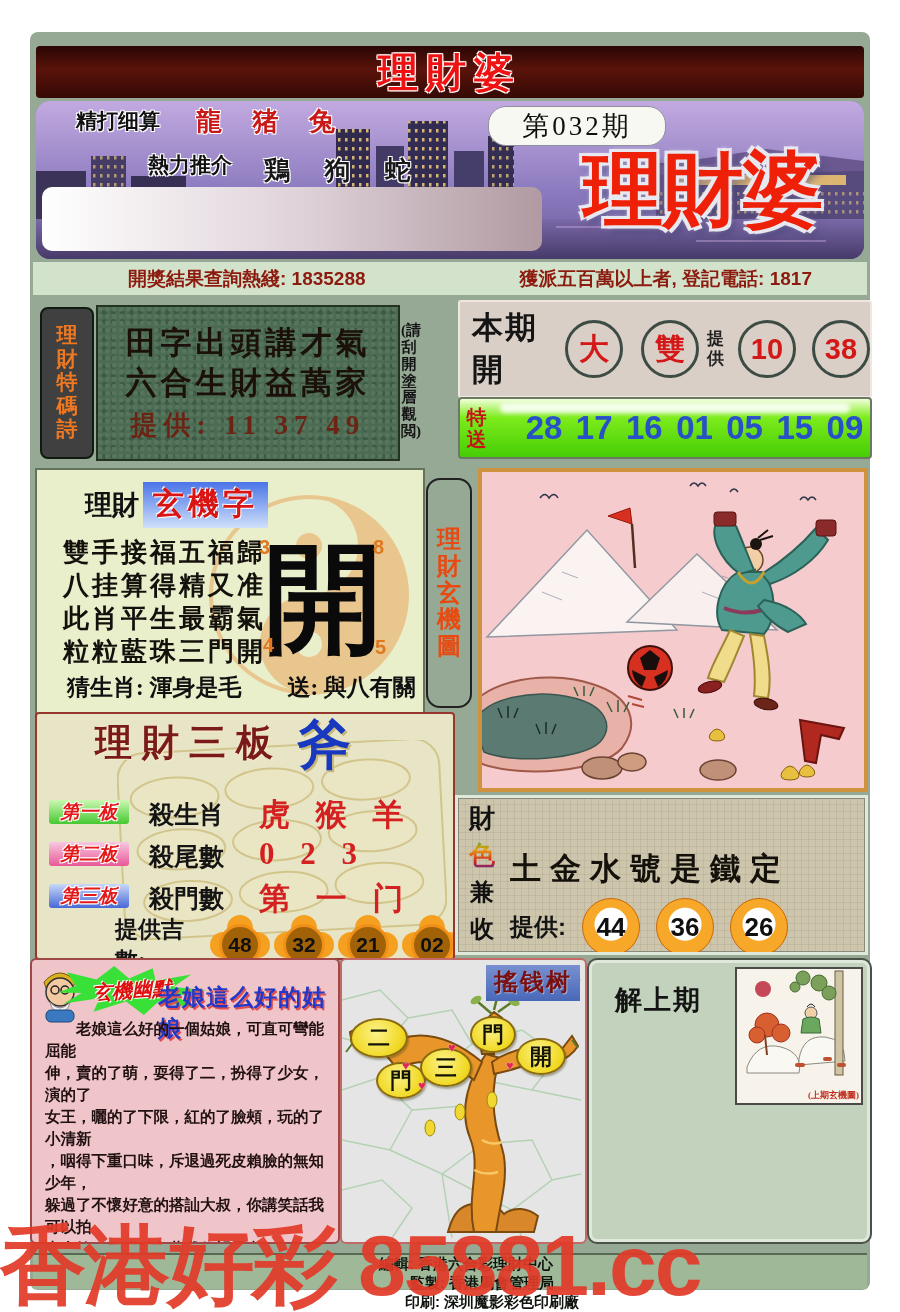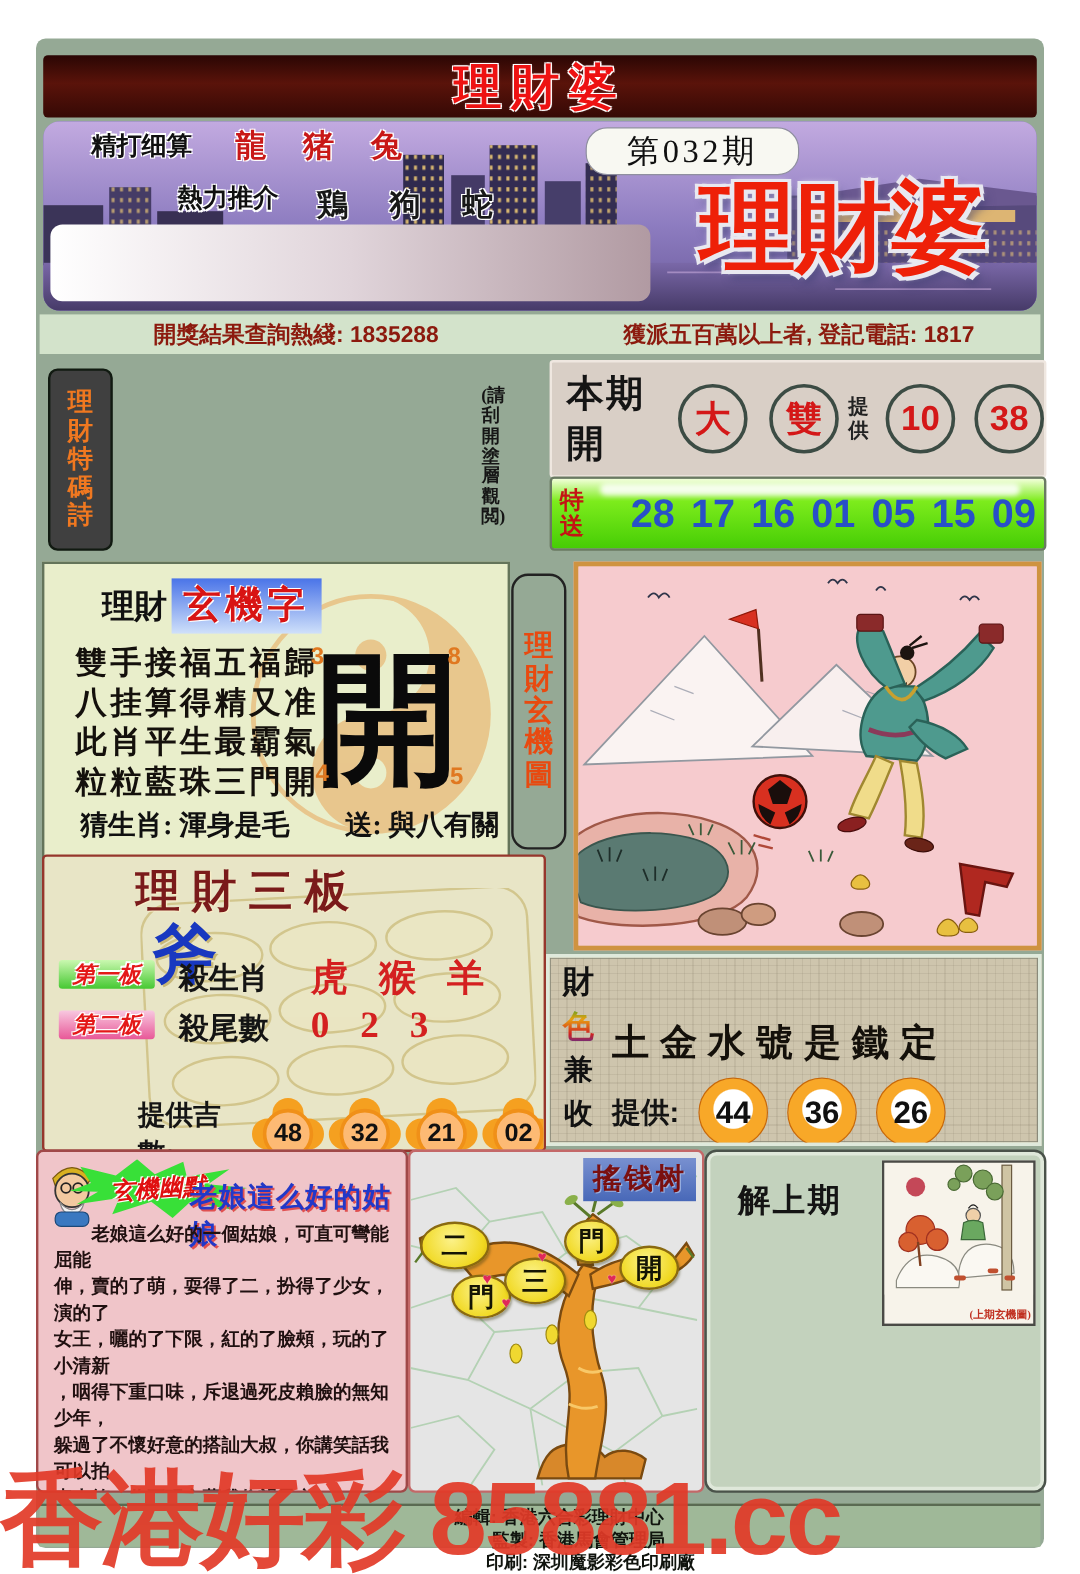--- a/index.html
+++ b/index.html
@@ -70,34 +70,34 @@
   .xjz-big{position:absolute;left:222px;top:64px;width:128px;height:132px;display:flex;align-items:center;justify-content:center;
     font-size:118px;font-weight:bold;color:#0a0a0a;}
   .xjz-corner{position:absolute;font-size:20px;font-weight:bold;color:#e07820;font-family:"Liberation Sans",sans-serif;}
   .xjz-hint{position:absolute;left:30px;top:202px;display:flex;gap:46px;font-size:23px;font-weight:bold;color:#101010;}
   
   .xjt-label{left:426px;top:478px;width:42px;height:226px;border:2px solid #222;border-radius:14px;
     display:flex;align-items:center;justify-content:center;color:#e84a10;font-size:24px;font-weight:bold;}
   .pic{left:478px;top:468px;width:390px;height:324px;background:#f6cbce;border:4px solid #cf9340;box-sizing:border-box;}
   
   .sbf{left:35px;top:712px;width:416px;height:244px;background:#e8e5c6;border:2px solid #96362c;border-radius:4px;overflow:hidden;}
-  .sbf-title{position:absolute;left:76px;top:4px;display:flex;align-items:flex-start;flex-direction:column;}
+  .sbf-title{position:absolute;left:58px;top:4px;display:flex;align-items:flex-start;}
   .sbf-t1{font-size:37px;font-weight:bold;color:#7a1a1a;letter-spacing:10px;text-shadow:1px 1px 0 #f8ecc8;}
   .sbf-axe{font-size:54px;font-weight:bold;color:#1838c0;margin-left:14px;line-height:1;text-shadow:2px 2px 0 #c8b878;}
   .sbf-row{position:absolute;left:0;width:100%;height:30px;}
   .sbf-tag{position:absolute;left:12px;top:2px;width:80px;height:24px;border-radius:3px;display:flex;align-items:center;justify-content:center;
     font-size:19px;font-weight:bold;font-style:italic;color:#e41818;
     text-shadow:1px 1px 0 #fff,-1px -1px 0 #fff,1px -1px 0 #fff,-1px 1px 0 #fff;}
   .tag1{background:linear-gradient(180deg,#caf8b0,#46c832);} .tag2{background:linear-gradient(180deg,#f8c8e0,#e85898);}
   .tag3{background:linear-gradient(180deg,#c8d8f8,#4868d8);}
   .sbf-lab{position:absolute;left:112px;top:0;font-size:25px;font-weight:bold;color:#141414;}
   .sbf-val{position:absolute;left:222px;top:-4px;font-size:31px;font-weight:bold;color:#d42020;letter-spacing:9px;}
   .sbf-lucky{position:absolute;left:0;top:200px;width:100%;display:flex;align-items:center;}
   .sbf-lucky-label{font-size:23px;font-weight:bold;color:#141414;margin-left:78px;}
-  .flower{width:36px;height:36px;border-radius:50%;background:#fdba74;border:3px solid #f09018;margin-left:22px;flex:none;
+  .flower{width:36px;height:36px;border-radius:50%;background:#a16207;border:3px solid #f09018;margin-left:22px;flex:none;
     display:flex;align-items:center;justify-content:center;font-family:"Liberation Sans",sans-serif;font-size:21px;font-weight:800;color:#111;
     box-shadow:0 -17px 0 -8px #f5a020,0 17px 0 -8px #f5a020,-17px 0 0 -8px #f5a020,17px 0 0 -8px #f5a020;}
   
   .cs{left:455px;top:795px;width:413px;height:160px;background:
       repeating-linear-gradient(0deg,rgba(110,100,80,.12) 0 1px,transparent 1px 7px),
       repeating-linear-gradient(90deg,rgba(110,100,80,.12) 0 1px,transparent 1px 7px),#cec5ad;
     border:3px solid #dfe9db;box-shadow:inset 0 0 0 1px #8a8a7a;box-sizing:border-box;overflow:hidden;}
   .cs-side{position:absolute;left:8px;top:2px;width:32px;text-align:center;font-weight:bold;line-height:37px;}
   .cs-side .c{display:block;font-size:26px;color:#111;}
   .cs-side .rainbow{color:#d02890;background:linear-gradient(180deg,#18a030,#e8a010,#d02020,#2038c8);
@@ -210,20 +210,25 @@
   </div>
 
   <div class="abs hotline">
     <span class="l">開獎結果查詢熱綫:  1835288</span>
     <span class="r">獲派五百萬以上者, 登記電話:  1817</span>
   </div>
 
   <div class="abs tm-side">
     <div class="vtext">理財特碼詩</div>
   </div>
+  <div class="abs tm-main">
+    <div class="tm-line">田字出頭講才氣</div>
+    <div class="tm-line">六合生財益萬家</div>
+    <div class="tm-provide">提供: 11 37 49</div>
+  </div>
   <div class="abs tm-note">
     <div class="vtext">(請刮開塗層觀閲)</div>
   </div>
 
   <div class="abs benqi">
     <span class="benqi-label">本期開</span>
     <span class="circle" style="margin-left:14px;">
       <span class="ch">大</span>
       </span>
     <span class="circle" style="margin-left:18px;">
@@ -375,20 +380,25 @@
     </div>
     <div class="sbf-row" style="top:84px;">
       <span class="sbf-tag tag1">第一板</span>
       <span class="sbf-lab">殺生肖</span>
       <span class="sbf-val">虎 猴 羊</span>
     </div>
     <div class="sbf-row" style="top:126px;">
       <span class="sbf-tag tag2">第二板</span>
       <span class="sbf-lab">殺尾數</span>
       <span class="sbf-val">0 2 3</span>
+    </div>
+    <div class="sbf-row" style="top:168px;">
+      <span class="sbf-tag tag3">第三板</span>
+      <span class="sbf-lab">殺門數</span>
+      <span class="sbf-val">第 一 门</span>
     </div>
     <div class="sbf-lucky">
       <span class="sbf-lucky-label">提供吉數:</span>
       <span class="flower">48</span>
       <span class="flower">32</span>
       <span class="flower">21</span>
       <span class="flower">02</span>
     </div>
   </div>
 

